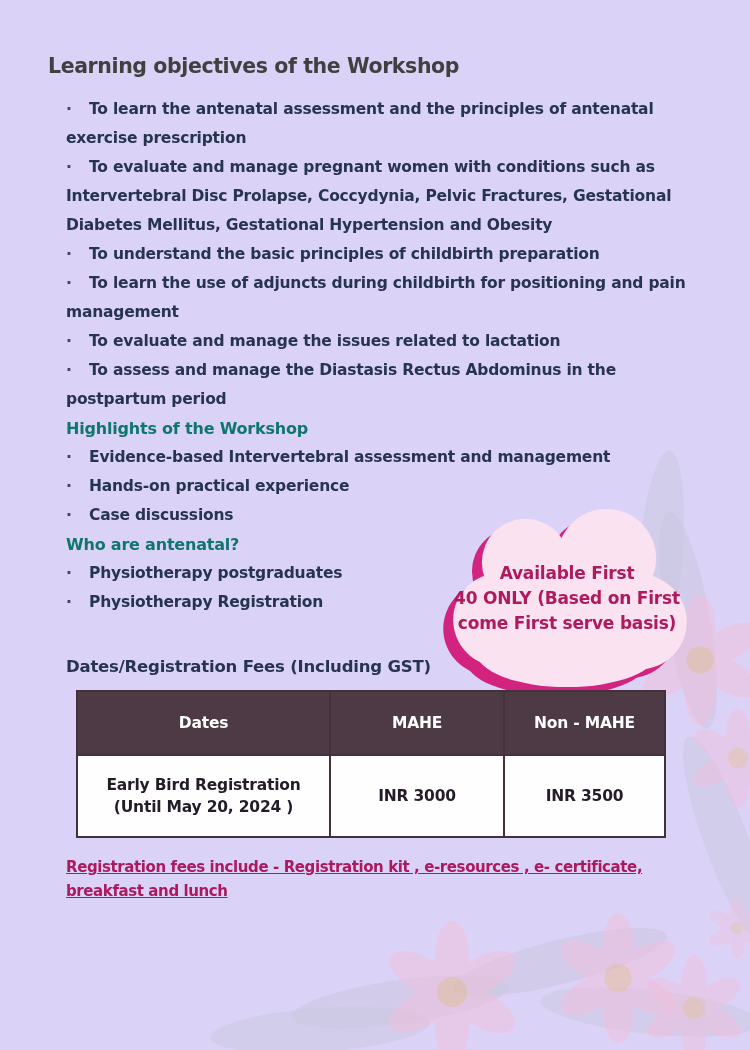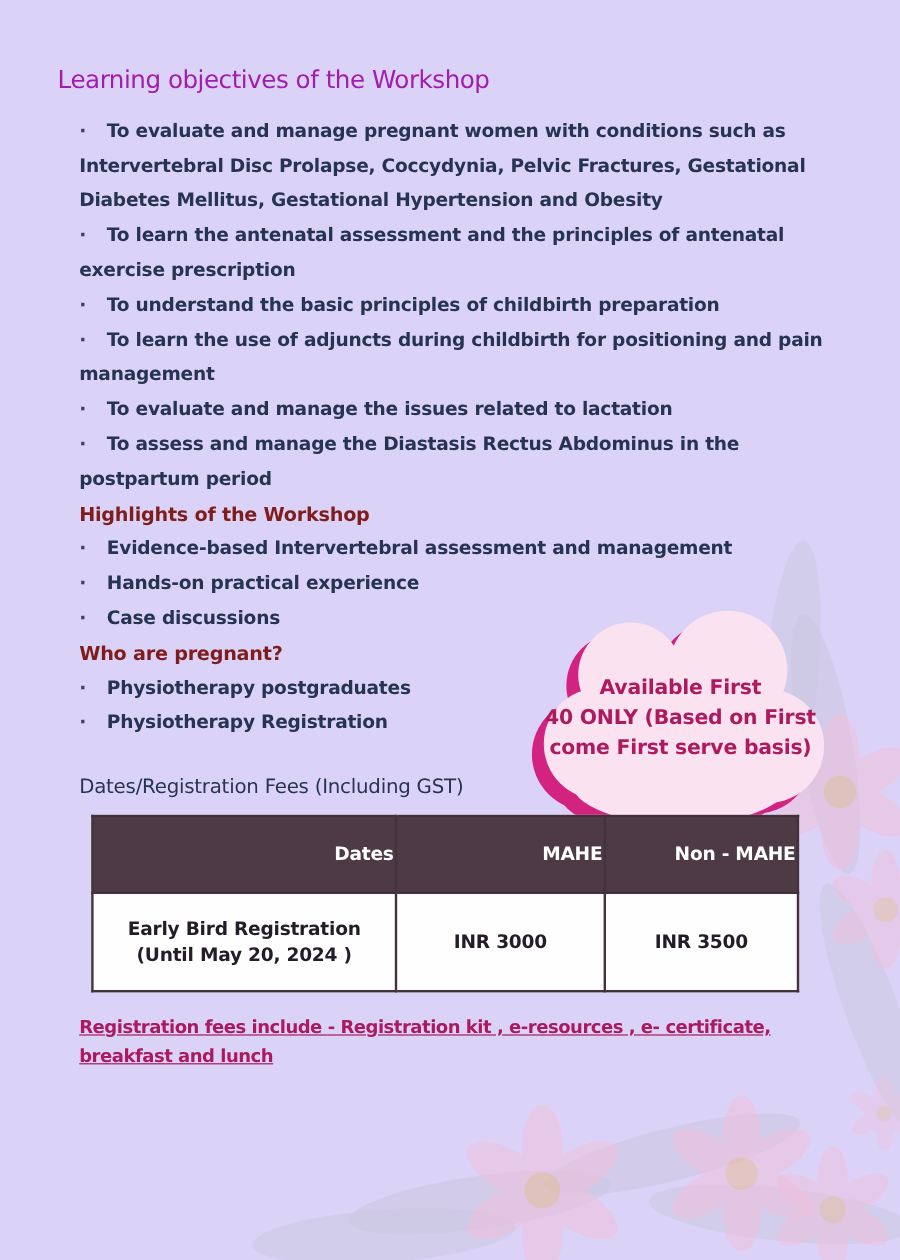--- a/index.html
+++ b/index.html
@@ -9,45 +9,45 @@
     font-family:"DejaVu Sans","Liberation Sans",sans-serif;
   }
   
   .deco{position:absolute;inset:0;z-index:1;pointer-events:none;}
   
   .content{
     position:absolute;left:0;top:0;width:750px;box-sizing:border-box;
     padding:54px 40px 0 48px;z-index:3;
   }
   .page-title{
-    font-size:20.5px;font-weight:normal;color:#a21caf;
+    font-size:20.5px;font-weight:bold;color:#404040;
     letter-spacing:-0.4px;margin:0 0 17px 0;
   }
   .list-block{margin-left:18px;}
   .li{
     margin:0;font-size:15.5px;font-weight:bold;color:#27344f;
     line-height:29px;letter-spacing:-0.2px;
   }
   .dot{display:inline-block;width:23px;color:#3a445c;font-weight:bold;}
   .sub-heading{
-    margin:0;font-size:16px;font-weight:bold;color:#7f1d1d;
+    margin:0;font-size:16px;font-weight:bold;color:#0f766e;
     line-height:29px;letter-spacing:-0.2px;
   }
   .fees-heading{
-    margin:24px 0 0 18px;font-size:16.5px;font-weight:normal;color:#27344f;
+    margin:35px 0 0 18px;font-size:16.5px;font-weight:bold;color:#27344f;
     letter-spacing:-0.2px;line-height:29px;
   }
   
   .fees-table{
     margin:9px 0 0 28px;border-collapse:collapse;table-layout:fixed;
     width:588px;background:#fffeff;
   }
   .fees-table th{
     background:#4d3a44;color:#ffffff;font-size:15.5px;font-weight:bold;
-    height:60px;text-align:right;border:2px solid #43323c;letter-spacing:-0.2px;
+    height:60px;text-align:center;border:2px solid #43323c;letter-spacing:-0.2px;
   }
   .fees-table td{
     background:#fffeff;color:#241d28;font-size:15.5px;font-weight:bold;
     height:78px;text-align:center;border:2px solid #43323c;
     letter-spacing:-0.2px;line-height:22px;
   }
   .col-dates{width:253px;}
   .col-mahe{width:174px;}
   .col-nonmahe{width:161px;}
   
@@ -124,33 +124,33 @@
     <div>Available First</div>
     <div>40 ONLY (Based on First</div>
     <div>come First serve basis)</div>
   </div>
 </div>
 
 <div class="content">
   <h1 class="page-title">Learning objectives of the Workshop</h1>
 
   <div class="list-block">
+    <p class="li"><span class="dot">·</span><span>To learn the antenatal assessment and the principles of antenatal exercise prescription</span></p>
     <p class="li"><span class="dot">·</span><span>To evaluate and manage pregnant women with conditions such as Intervertebral Disc Prolapse, Coccydynia, Pelvic Fractures, Gestational Diabetes Mellitus, Gestational Hypertension and Obesity</span></p>
-    <p class="li"><span class="dot">·</span><span>To learn the antenatal assessment and the principles of antenatal exercise prescription</span></p>
     <p class="li"><span class="dot">·</span><span>To understand the basic principles of childbirth preparation</span></p>
     <p class="li"><span class="dot">·</span><span>To learn the use of adjuncts during childbirth for positioning and pain management</span></p>
     <p class="li"><span class="dot">·</span><span>To evaluate and manage the issues  related to lactation</span></p>
     <p class="li"><span class="dot">·</span><span>To assess and manage the Diastasis Rectus Abdominus in the postpartum period</span></p>
 
     <p class="sub-heading">Highlights of the Workshop</p>
     <p class="li"><span class="dot">·</span><span>Evidence-based Intervertebral assessment and management</span></p>
     <p class="li"><span class="dot">·</span><span>Hands-on practical experience</span></p>
     <p class="li"><span class="dot">·</span><span>Case discussions</span></p>
 
-    <p class="sub-heading">Who are pregnant?</p>
+    <p class="sub-heading">Who are antenatal?</p>
     <p class="li"><span class="dot">·</span><span>Physiotherapy postgraduates</span></p>
     <p class="li"><span class="dot">·</span><span>Physiotherapy Registration</span></p>
   </div>
 
   <p class="fees-heading">Dates/Registration Fees (Including GST)</p>
 
   <table class="fees-table">
     <colgroup>
         <col class="col-dates">
         <col class="col-mahe">

